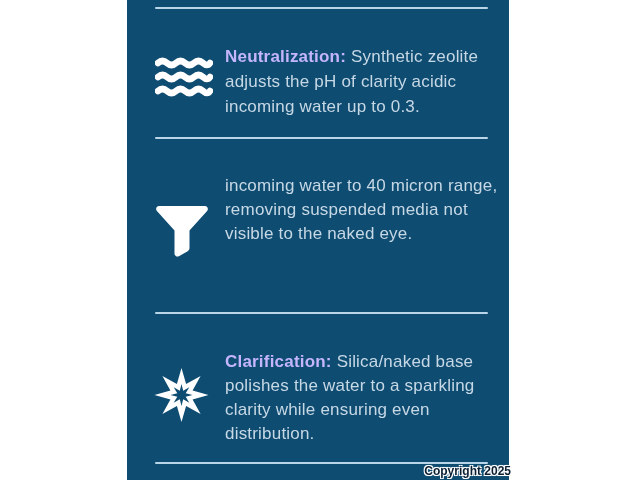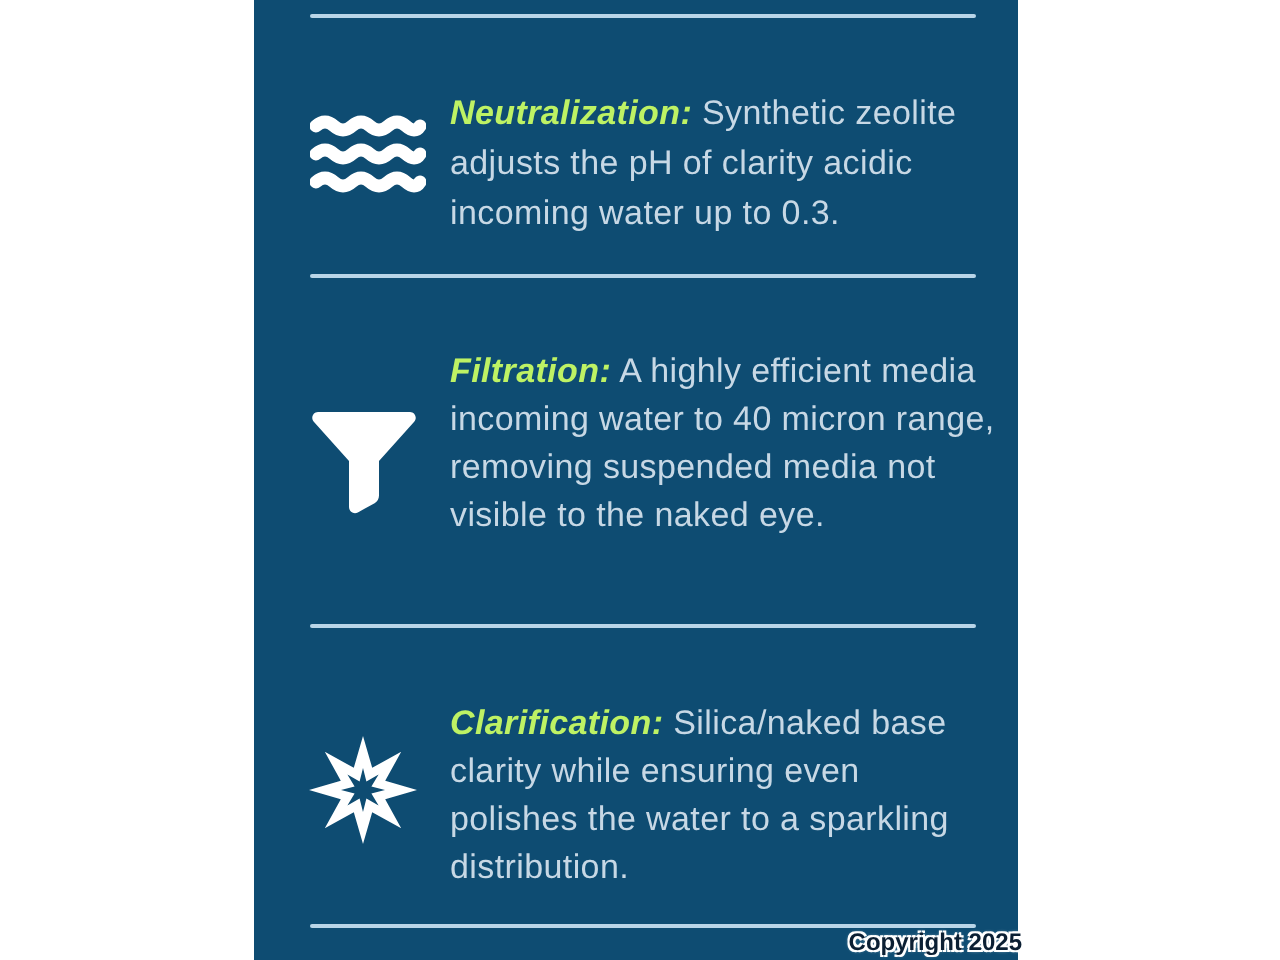--- a/index.html
+++ b/index.html
@@ -21,21 +21,21 @@
   .rule.r-bottom{top:462px;}
   .icon{position:absolute;}
   .icon svg{display:block;}
   .txt{
     position:absolute;left:98px;color:#c7d8e5;font-size:17px;
     letter-spacing:0.2px;
   }
   .txt .ln{white-space:nowrap;}
   .s1 .ln{line-height:25px;}
   .s2 .ln, .s3 .ln{line-height:24px;}
-  .ttl{font-weight:bold;color:#bef264;font-style:italic;}
+  .ttl{font-weight:bold;color:#c4b5fd;}
   #footer{
     position:absolute;right:-2px;bottom:2px;text-align:right;
     font-weight:bold;font-size:12px;line-height:13px;color:#0b1f33;
     text-shadow:-1px -1px 0 #fff,1px -1px 0 #fff,-1px 1px 0 #fff,1px 1px 0 #fff,0 0 2px #fff;
     z-index:2;
   }
 </style>
 </head>
 <body>
 
@@ -63,39 +63,38 @@
 
     <div class="rule r-mid1"></div>
 
     <div>
       <div class="icon" style="left:27px;top:203px;">
         <svg width="56" height="55" viewBox="0 0 56 55">
           <path fill="#ffffff" d="M5 3 C2.5 3 1.2 6 2.9 7.9 L20.5 27.5 L20.5 50.5 C20.5 52.8 22.9 54.3 24.9 53.2 L33.3 48.6 C34.7 47.8 35.5 46.4 35.5 44.8 L35.5 27.5 L53.1 7.9 C54.8 6 53.5 3 51 3 Z"></path>
         </svg>
       </div>
       <div class="txt s2" style="top:174px;">
-        <div class="ln"><span class="ttl">Filtration:</span><span> A highly efficient media</span></div>
         <div class="ln">incoming water to 40 micron range,</div>
         <div class="ln">removing suspended media not</div>
         <div class="ln">visible to the naked eye.</div>
       </div>
     </div>
 
     <div class="rule r-mid2"></div>
 
     <div>
       <div class="icon" style="left:27px;top:366px;">
         <svg width="56" height="58" viewBox="0 0 56 58">
           <path fill="#ffffff" fill-rule="evenodd" d="M27.5 2 L32.1 17.9 L46.6 9.9 L38.6 24.4 L54.5 29 L38.6 33.6 L46.6 48.1 L32.1 40.1 L27.5 56 L22.9 40.1 L8.4 48.1 L16.4 33.6 L0.5 29 L16.4 24.4 L8.4 9.9 L22.9 17.9 Z M27.5 18 L29.2 24.8 L35.3 21.2 L31.7 27.3 L38.5 29 L31.7 30.7 L35.3 36.8 L29.2 33.2 L27.5 40 L25.8 33.2 L19.7 36.8 L23.3 30.7 L16.5 29 L23.3 27.3 L19.7 21.2 L25.8 24.8 Z"></path>
         </svg>
       </div>
       <div class="txt s3" style="top:350px;">
         <div class="ln"><span class="ttl">Clarification:</span><span> Silica/naked base</span></div>
+        <div class="ln">polishes the water to a sparkling</div>
         <div class="ln">clarity while ensuring even</div>
-        <div class="ln">polishes the water to a sparkling</div>
         <div class="ln">distribution.</div>
       </div>
     </div>
 
     <div class="rule r-bottom"></div>
 
     <div id="footer">
       <div>Copyright 2025</div>
     </div>
 

